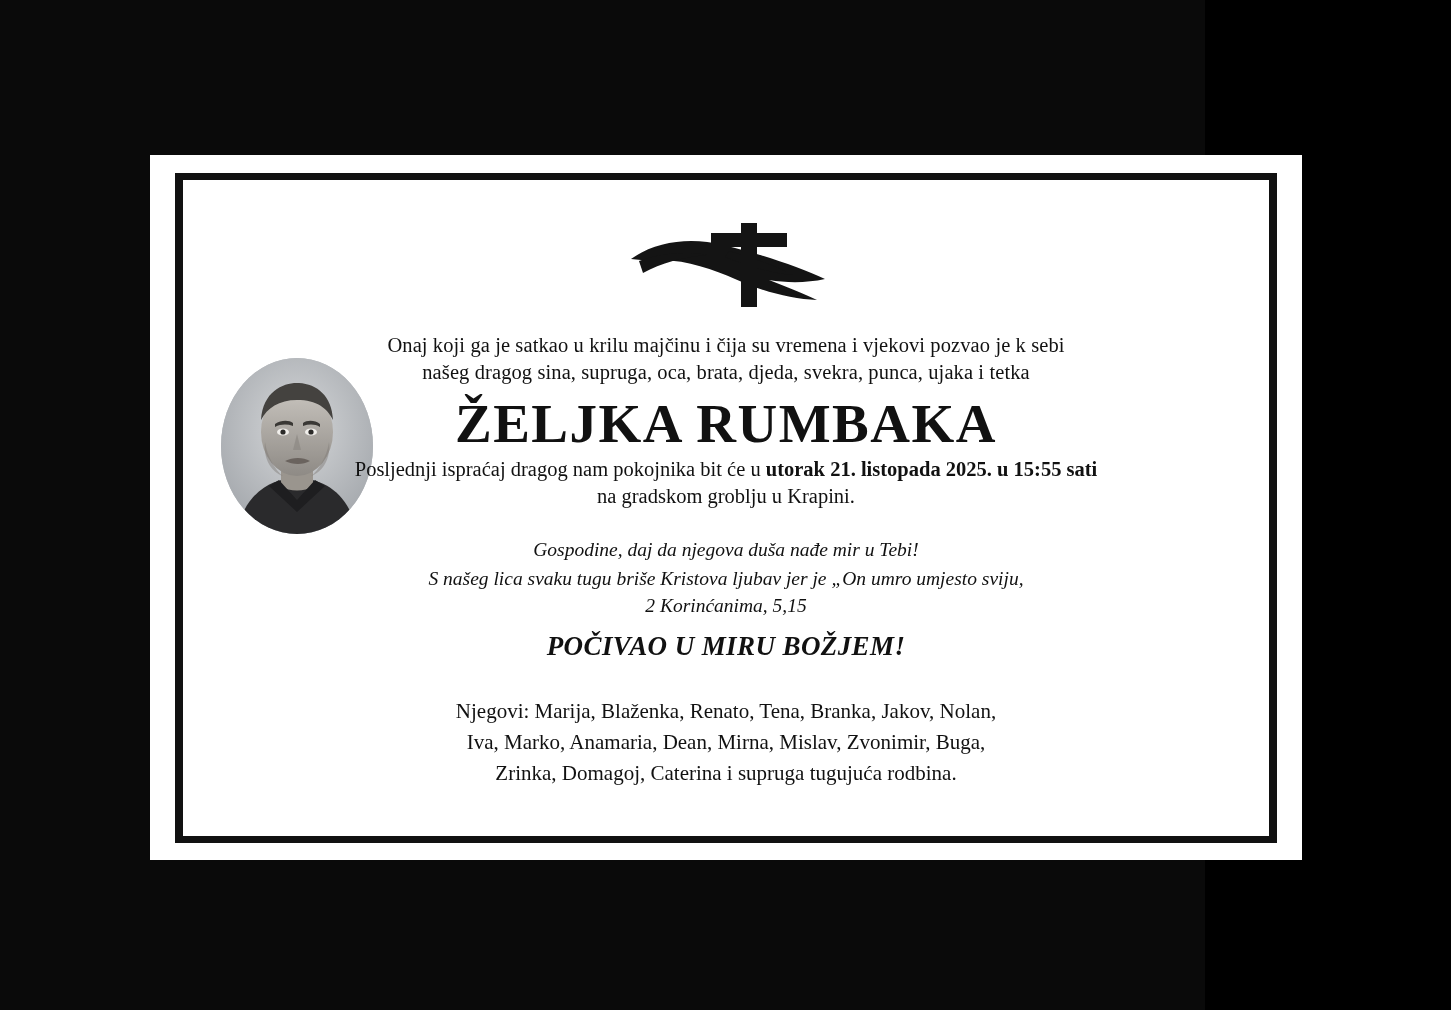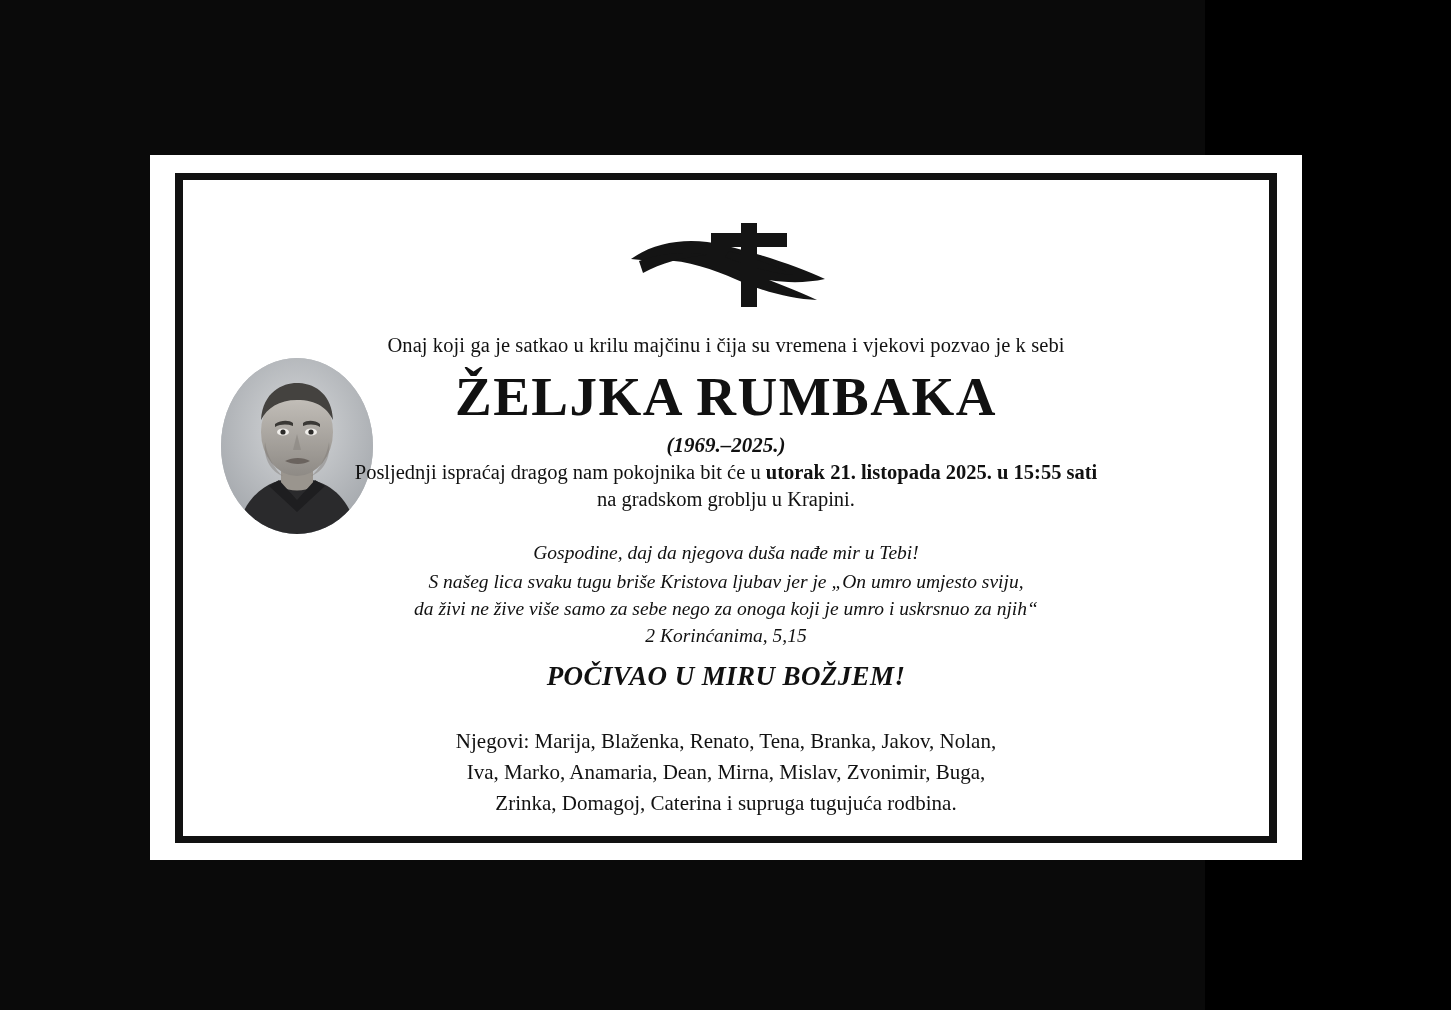--- a/index.html
+++ b/index.html
@@ -211,35 +211,34 @@
             <path d="M64 103 C 72 99, 82 99, 89 103 C 82 107, 72 107, 64 103 Z" fill="#6a635e"></path>
 
             <path d="M44 84 C 46 98, 54 112, 62 118 C 50 114, 42 100, 44 84 Z" fill="#7e7a75" opacity="0.45"></path>
             <path d="M108 84 C 106 98, 98 112, 90 118 C 102 114, 110 100, 108 84 Z" fill="#7e7a75" opacity="0.45"></path>
           </svg>
         </div>
 
         <div id="text-block">
 
           <div class="intro-line">Onaj koji ga je satkao u krilu majčinu i čija su vremena i vjekovi pozvao je k sebi</div>
+          <div class="intro-line">našeg dragog sina, supruga, oca, brata, djeda, svekra, punca, ujaka i tetka</div>
 
           <div id="deceased-name">ŽELJKA RUMBAKA</div>
 
-          <div id="life-years">(1969.–2025.)</div>
 
           <div class="funeral-line">
             <span>Posljednji ispraćaj dragog nam pokojnika bit će u </span><b>utorak 21. listopada 2025. u 15:55 sati</b>
           </div>
           <div class="funeral-line">na gradskom groblju u Krapini.</div>
 
           <div id="prayer-block">
             <div id="prayer-first">Gospodine, daj da njegova duša nađe mir u Tebi!</div>
             <div id="scripture-block">
               <div>S našeg lica svaku tugu briše Kristova ljubav jer je „On umro umjesto sviju,</div>
-              <div>da živi ne žive više samo za sebe nego za onoga koji je umro i uskrsnuo za njih“</div>
               <div id="scripture-ref">2 Korinćanima, 5,15</div>
             </div>
           </div>
 
           <div id="rest-in-peace">POČIVAO U MIRU BOŽJEM!</div>
 
           <div id="mourners">
             <div>Njegovi: Marija, Blaženka, Renato, Tena, Branka, Jakov, Nolan,</div>
             <div>Iva, Marko, Anamaria, Dean, Mirna, Mislav, Zvonimir, Buga,</div>
             <div>Zrinka, Domagoj, Caterina i supruga tugujuća rodbina.</div>

